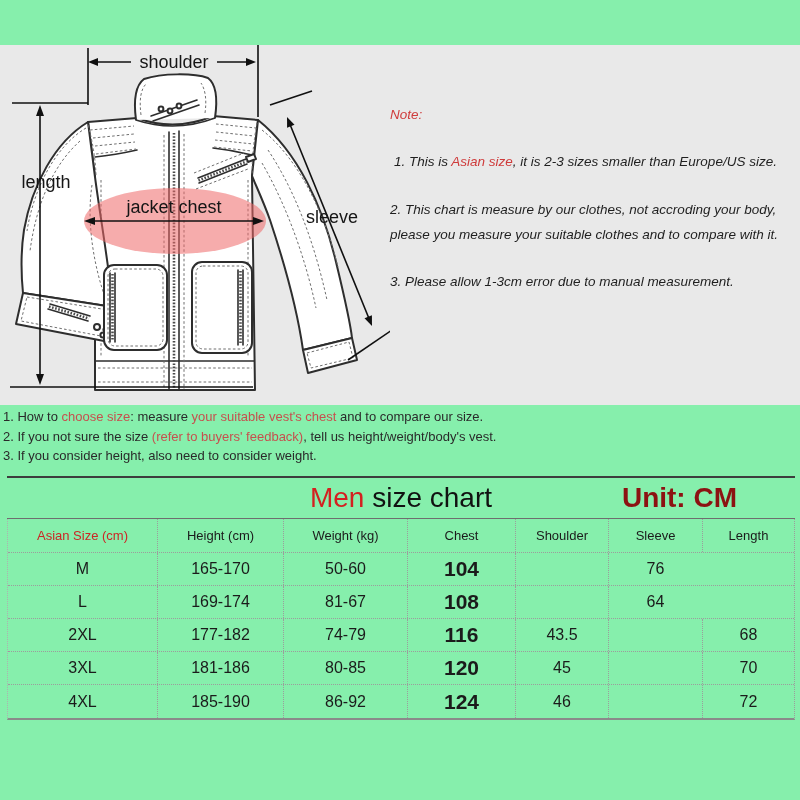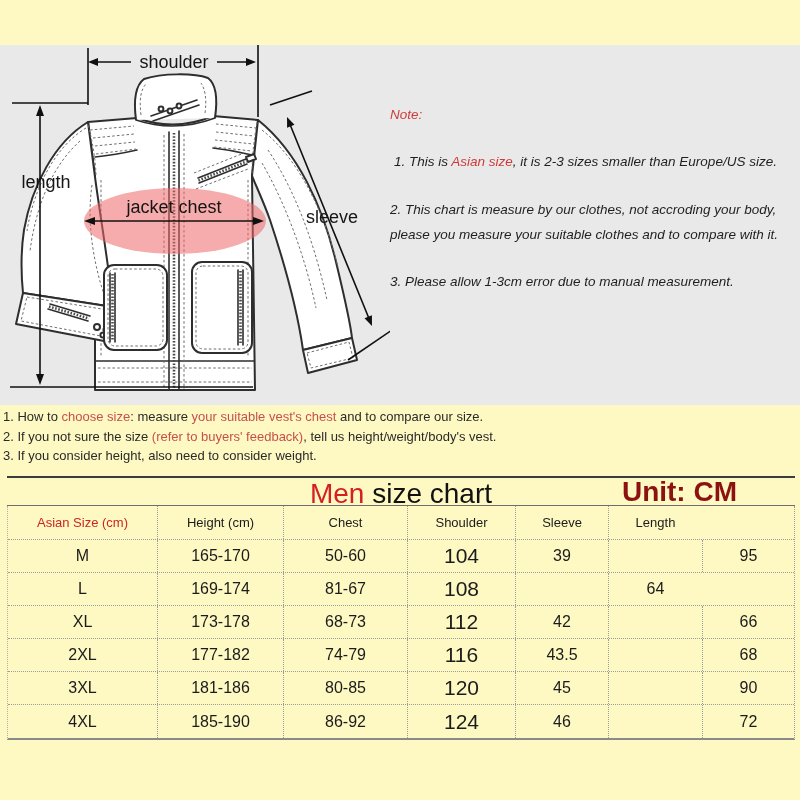--- a/index.html
+++ b/index.html
@@ -1,18 +1,18 @@
 <!DOCTYPE html>
 <html><head>
 <meta charset="utf-8">
 <style>
   * { margin:0; padding:0; box-sizing:border-box; }
   html,body { width:800px; height:800px; background:#ffffff; overflow:hidden;
               font-family:"Liberation Sans", sans-serif; }
-  .page { position:relative; width:800px; height:800px; background:#fef9c3; }
+  .page { position:relative; width:800px; height:800px; background:#86efac; }
 
   
   .hero { position:absolute; left:0; top:45px; width:800px; height:360px; background:#e9e9e9; }
   .jacket-svg { position:absolute; left:0; top:0; }
 
   
   .sh { fill:#ffffff; stroke:#2e2e2e; stroke-width:2; stroke-linejoin:round; }
   .ln { fill:none; stroke:#2e2e2e; stroke-width:1.6; stroke-linecap:round; stroke-linejoin:round; }
   .st { fill:none; stroke:#6f6f6f; stroke-width:1; stroke-dasharray:2.6 2.2; }
   .zt { fill:none; stroke:#4a4a4a; stroke-width:2.6; stroke-dasharray:1.6 1.6; }
@@ -30,38 +30,38 @@
   .red-soft { color:#cf3b3b; }
 
   
   .tips { position:absolute; left:3px; top:407px; width:794px; color:#2a2a2a;
           font-size:13px; }
   .tips p { margin:0; line-height:19.5px; }
   .tips .r { color:#c6504e; }
 
   
   .size-table { position:absolute; left:7px; top:476px; width:788px; }
-  .t-title { position:relative; height:30px; border-top:2px solid #3d3d3d;
-             border-bottom:1px solid #6e6e6e; display:flex; justify-content:center; }
+  .t-title { position:relative; height:43px; border-top:2px solid #3d3d3d;
+             border-bottom:1px solid #6e6e6e; display:flex; align-items:center; justify-content:center; }
   .t-title .main { font-size:28px; color:#111; }
   .t-title .main .red { color:#d42020; }
   .t-title .unit { position:absolute; right:58px; top:50%; transform:translateY(-50%);
                    font-size:28px; font-weight:bold; color:#8c1212; }
   .t-body { border-bottom:2px solid #8a8a8a; border-left:1px dotted #aFaFaF; border-right:1px dotted #9c9c9c; }
   .trow { display:grid; grid-template-columns:149px 126px 124px 108px 93px 94px 92px;
           border-bottom:1px dotted #9c9c9c; }
   .trow:last-child { border-bottom:none; }
   .trow > div { display:flex; align-items:center; justify-content:center;
                 font-size:16px; color:#1b1b1b; }
   .trow > div + div { border-left:1px dotted #9c9c9c; }
   .trow.hdr { height:34px; }
   .trow.hdr > div { font-size:13px; }
   .trow.data { height:33px; }
   .hdr .asian { color:#cc2525; }
-  .cell-chest { font-weight:normal; font-size:21px !important; }
+  .cell-chest { font-weight:bold; font-size:21px !important; }
 </style>
 </head>
 <body>
 
 <div class="page">
 
   <div class="hero">
 
     <svg class="jacket-svg" width="390" height="360" viewBox="0 0 390 360" xmlns="http://www.w3.org/2000/svg">
 
@@ -183,68 +183,59 @@
 
   <div class="size-table">
     <div class="t-title">
       <div class="main"><span class="red">Men</span><span> size chart</span></div>
       <div class="unit">Unit: CM</div>
     </div>
     <div class="t-body">
       <div class="trow hdr">
         <div class="asian">Asian Size (cm)</div>
         <div>Height (cm)</div>
+        <div>Weight (kg)</div>
         <div>Chest</div>
         <div>Shoulder</div>
         <div>Sleeve</div>
         <div>Length</div>
       </div>
       <div class="trow data">
         <div>M</div>
         <div>165-170</div>
         <div>50-60</div>
         <div class="cell-chest">104</div>
-        <div>39</div>
-        <div></div>
-        <div>95</div>
+        <div></div>
+        <div>76</div>
       </div>
       <div class="trow data">
         <div>L</div>
         <div>169-174</div>
         <div>81-67</div>
         <div class="cell-chest">108</div>
         <div></div>
         <div>64</div>
-      </div>
-      <div class="trow data">
-        <div>XL</div>
-        <div>173-178</div>
-        <div>68-73</div>
-        <div class="cell-chest">112</div>
-        <div>42</div>
-        <div></div>
-        <div>66</div>
       </div>
       <div class="trow data">
         <div>2XL</div>
         <div>177-182</div>
         <div>74-79</div>
         <div class="cell-chest">116</div>
         <div>43.5</div>
         <div></div>
         <div>68</div>
       </div>
       <div class="trow data">
         <div>3XL</div>
         <div>181-186</div>
         <div>80-85</div>
         <div class="cell-chest">120</div>
         <div>45</div>
         <div></div>
-        <div>90</div>
+        <div>70</div>
       </div>
       <div class="trow data">
         <div>4XL</div>
         <div>185-190</div>
         <div>86-92</div>
         <div class="cell-chest">124</div>
         <div>46</div>
         <div></div>
         <div>72</div>
       </div>

